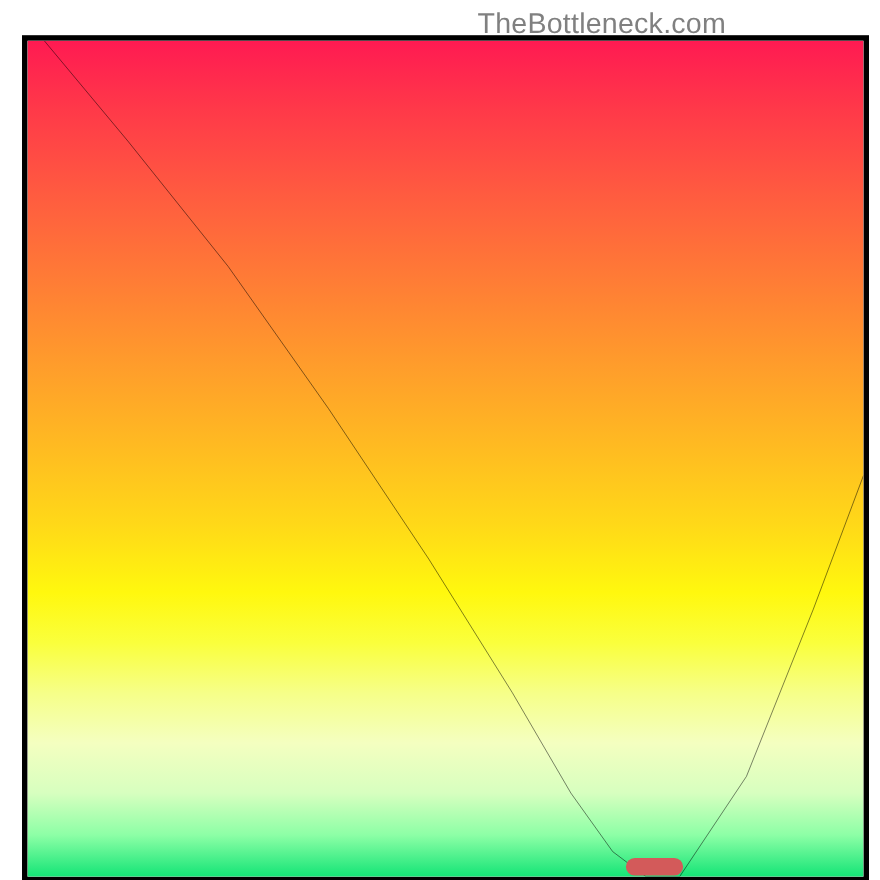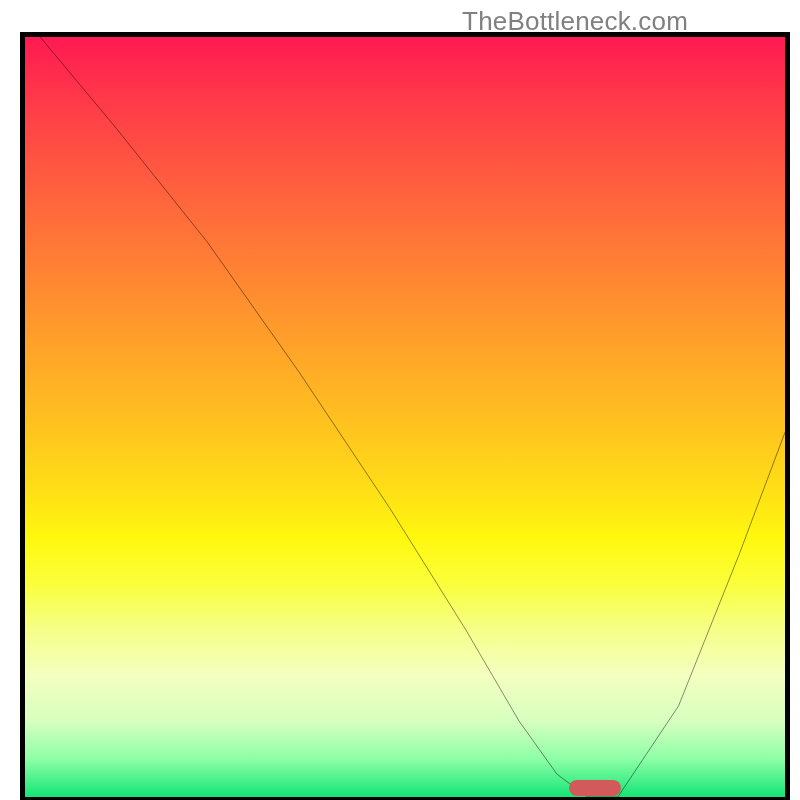--- a/index.html
+++ b/index.html
@@ -7,21 +7,20 @@
     padding: 0;
     width: 800px;
     height: 800px;
     background: #ffffff;
     font-family: Arial, Helvetica, sans-serif;
   }
   .canvas {
     position: relative;
     width: 672px;
     height: 800px;
-    padding-left: 28px;
   }
   .watermark {
     position: absolute;
     top: 6px;
     right: 12px;
     color: #808080;
     font-size: 26px;
     font-weight: 400;
     letter-spacing: 0.2px;
   }

